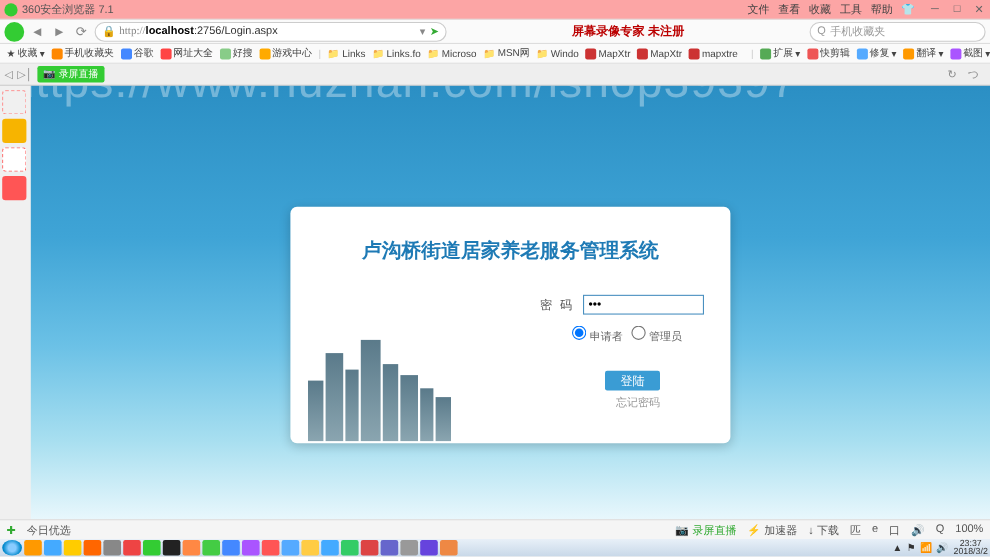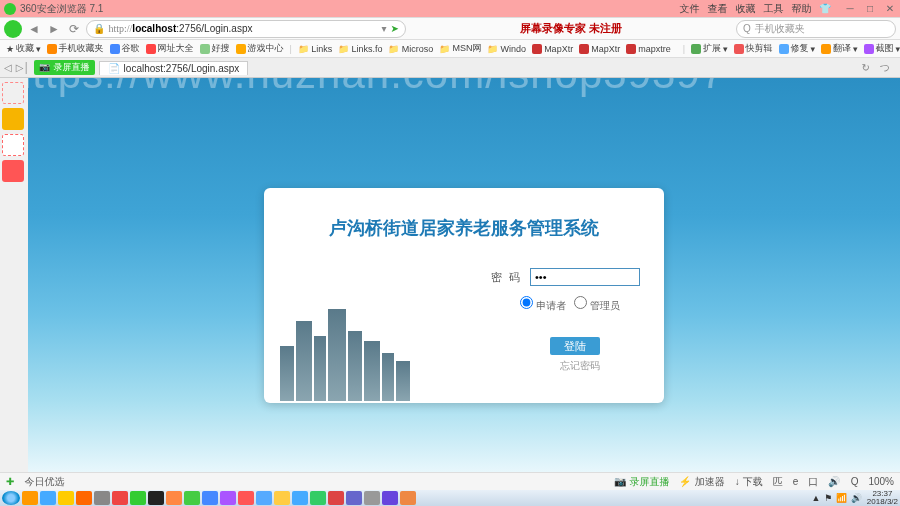--- a/index.html
+++ b/index.html
@@ -151,21 +151,20 @@
   <span class="fav-item"><span class="fav-ico" style="background:#5af"></span><span>修复</span> ▾</span>
   <span class="fav-item"><span class="fav-ico" style="background:#f90"></span><span>翻译</span> ▾</span>
   <span class="fav-item"><span class="fav-ico" style="background:#a5f"></span><span>截图</span> ▾</span>
 
 </div>
 
 <div class="tab-row">
   <span class="back">◁</span>
   <span class="back">▷│</span>
   <span class="green-tab">📷 <span>录屏直播</span></span>
-  <span class="page-tab">📄 <span>localhost:2756/Login.aspx</span></span>
   <span style="flex:1"></span>
   <span style="color:#888">↻</span>
   <span style="color:#888;margin:0 6px;">つ</span>
 </div>
 
 <div class="sidebar">
   <div class="side-ico" style="background:#f0f0f0;border:1px dashed #f88;"></div>
   <div class="side-ico" style="background:#f7b400;"></div>
   <div class="side-ico" style="background:#fff;border:1px dashed #f66;"></div>
   <div class="side-ico" style="background:#f55;"></div>

